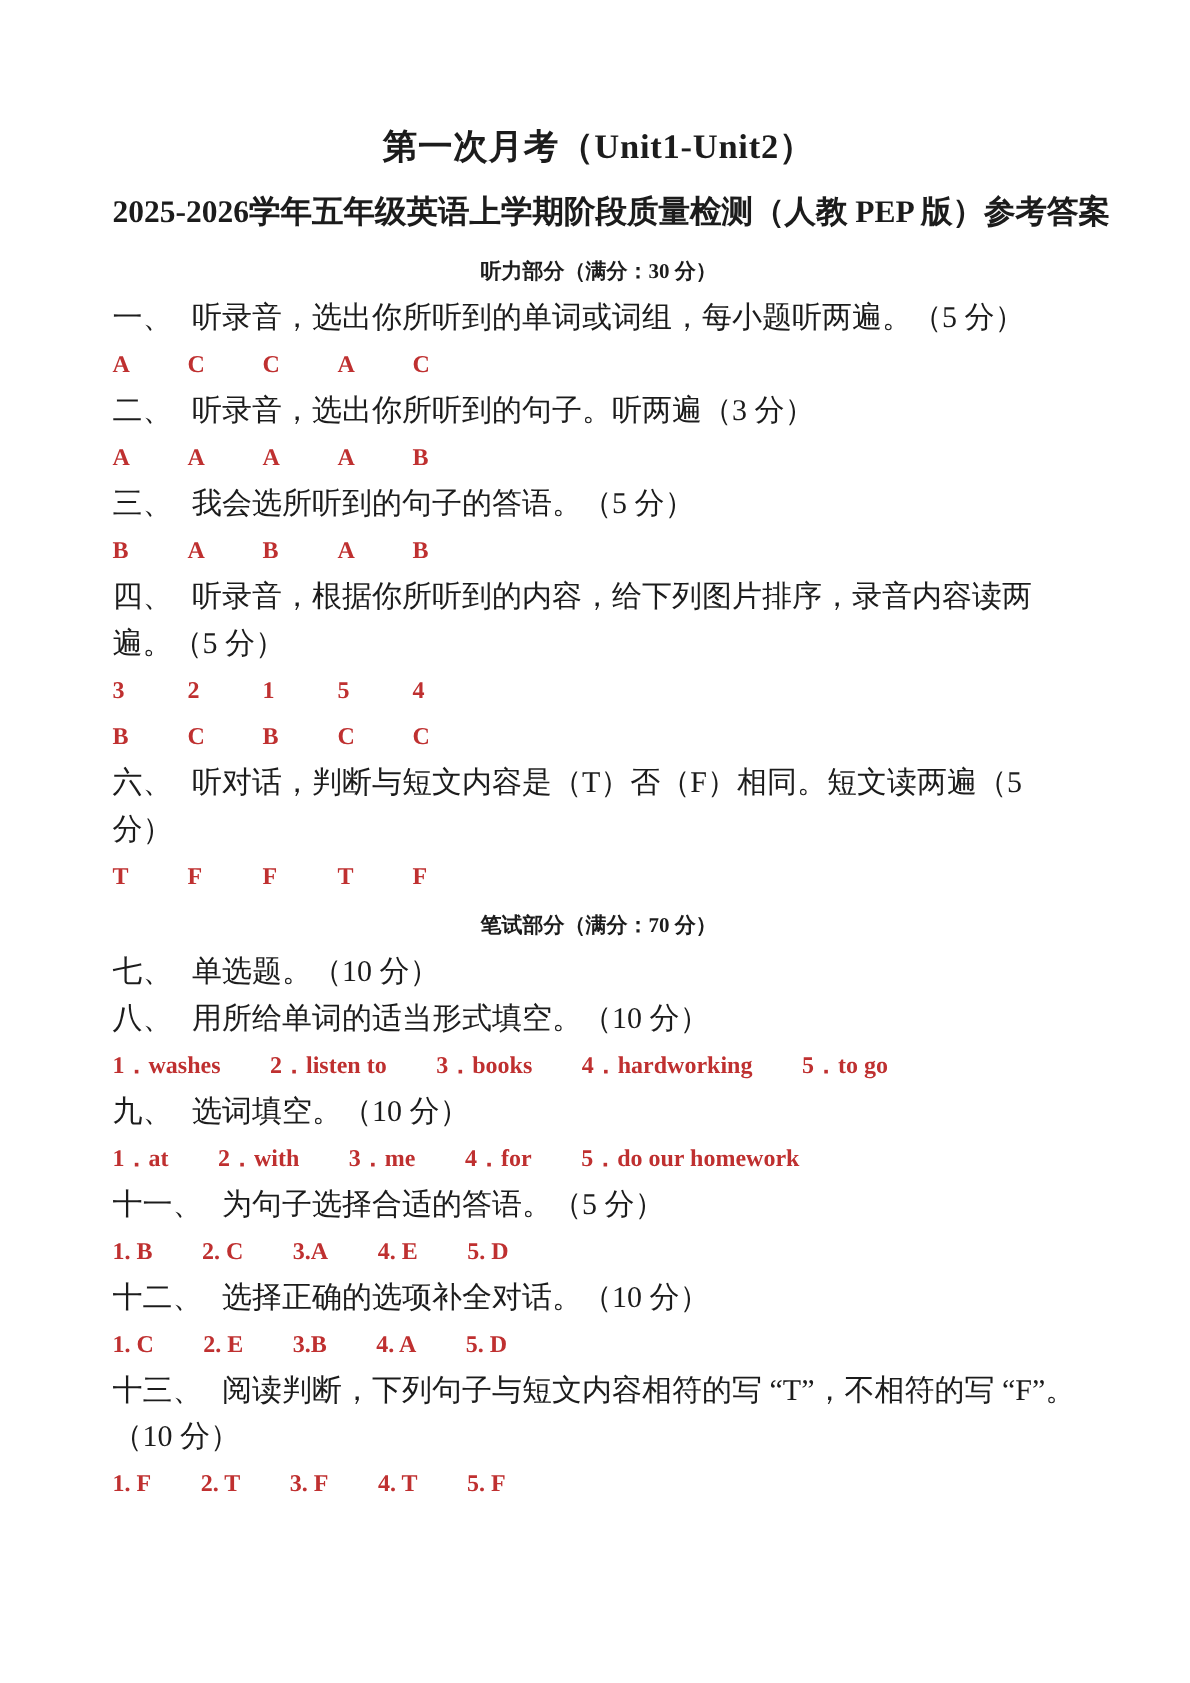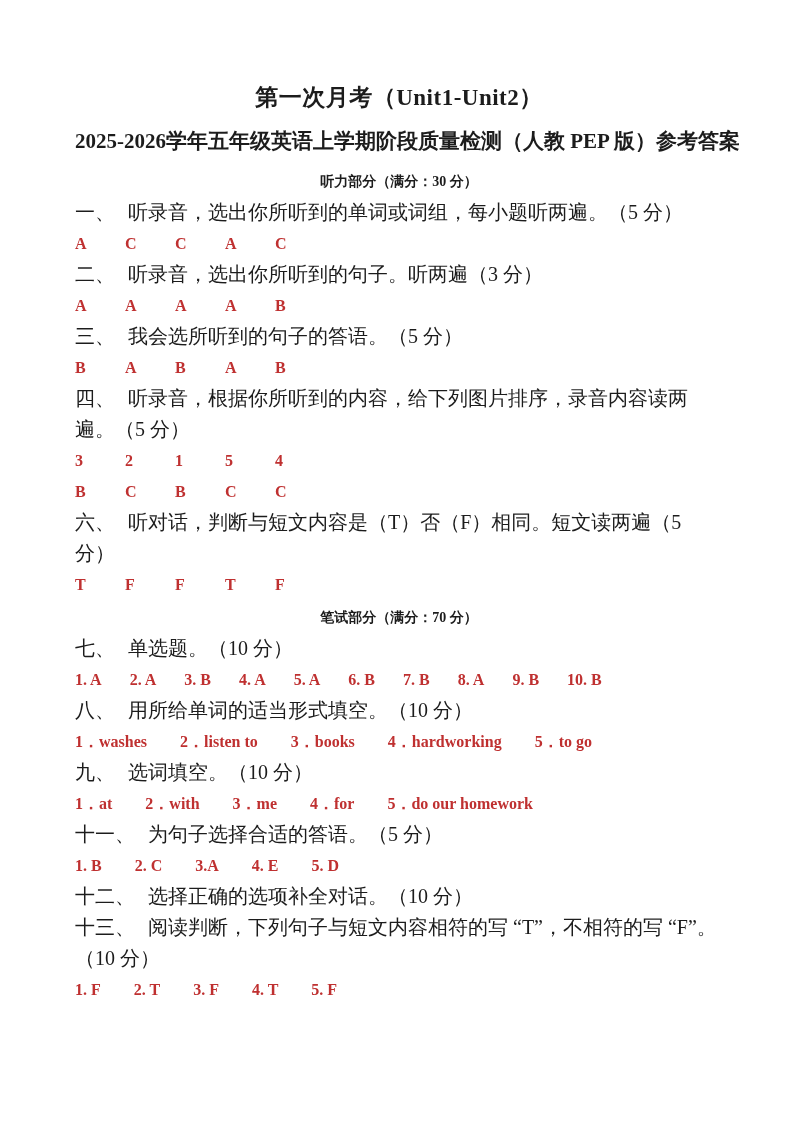--- a/index.html
+++ b/index.html
@@ -128,21 +128,20 @@
 </div>
   </section>
 
   <section class="part">
     <h3 class="part-heading">笔试部分（满分：70 分）</h3>
     <div class="sections">
   <div class="section">
     <div class="sec-heading">
       <span class="sec-num">七、</span><span class="sec-title">单选题。（10 分）</span>
     </div>
-    <div class="answers items"><span class="ans">1. A</span><span class="ans">2. A</span><span class="ans">3. B</span><span class="ans">4. A</span><span class="ans">5. A</span><span class="ans">6. B</span><span class="ans">7. B</span><span class="ans">8. A</span><span class="ans">9. B</span><span class="ans">10. B</span></div>
   </div>
 
   <div class="section">
     <div class="sec-heading">
       <span class="sec-num">八、</span><span class="sec-title">用所给单词的适当形式填空。（10 分）</span>
     </div>
     <div class="answers items-wide"><span class="ans">1．washes</span><span class="ans">2．listen to</span><span class="ans">3．books</span><span class="ans">4．hardworking</span><span class="ans">5．to go</span></div>
   </div>
 
   <div class="section">
@@ -157,20 +156,21 @@
     <div class="sec-heading">
       <span class="sec-num">十一、</span><span class="sec-title">为句子选择合适的答语。（5 分）</span>
     </div>
     <div class="answers items-wide"><span class="ans">1. B</span><span class="ans">2. C</span><span class="ans">3.A</span><span class="ans">4. E</span><span class="ans">5. D</span></div>
   </div>
 
   <div class="section">
     <div class="sec-heading">
       <span class="sec-num">十二、</span><span class="sec-title">选择正确的选项补全对话。（10 分）</span>
     </div>
+    <div class="answers items-wide"><span class="ans">1. C</span><span class="ans">2. E</span><span class="ans">3.B</span><span class="ans">4. A</span><span class="ans">5. D</span></div>
   </div>
 
   <div class="section">
     <div class="sec-heading">
       <span class="sec-num">十三、</span><span class="sec-title">阅读判断，下列句子与短文内容相符的写 “T”，不相符的写 “F”。（10 分）</span>
     </div>
     <div class="answers items-wide"><span class="ans">1. F</span><span class="ans">2. T</span><span class="ans">3. F</span><span class="ans">4. T</span><span class="ans">5. F</span></div>
   </div>
 </div>
   </section>

